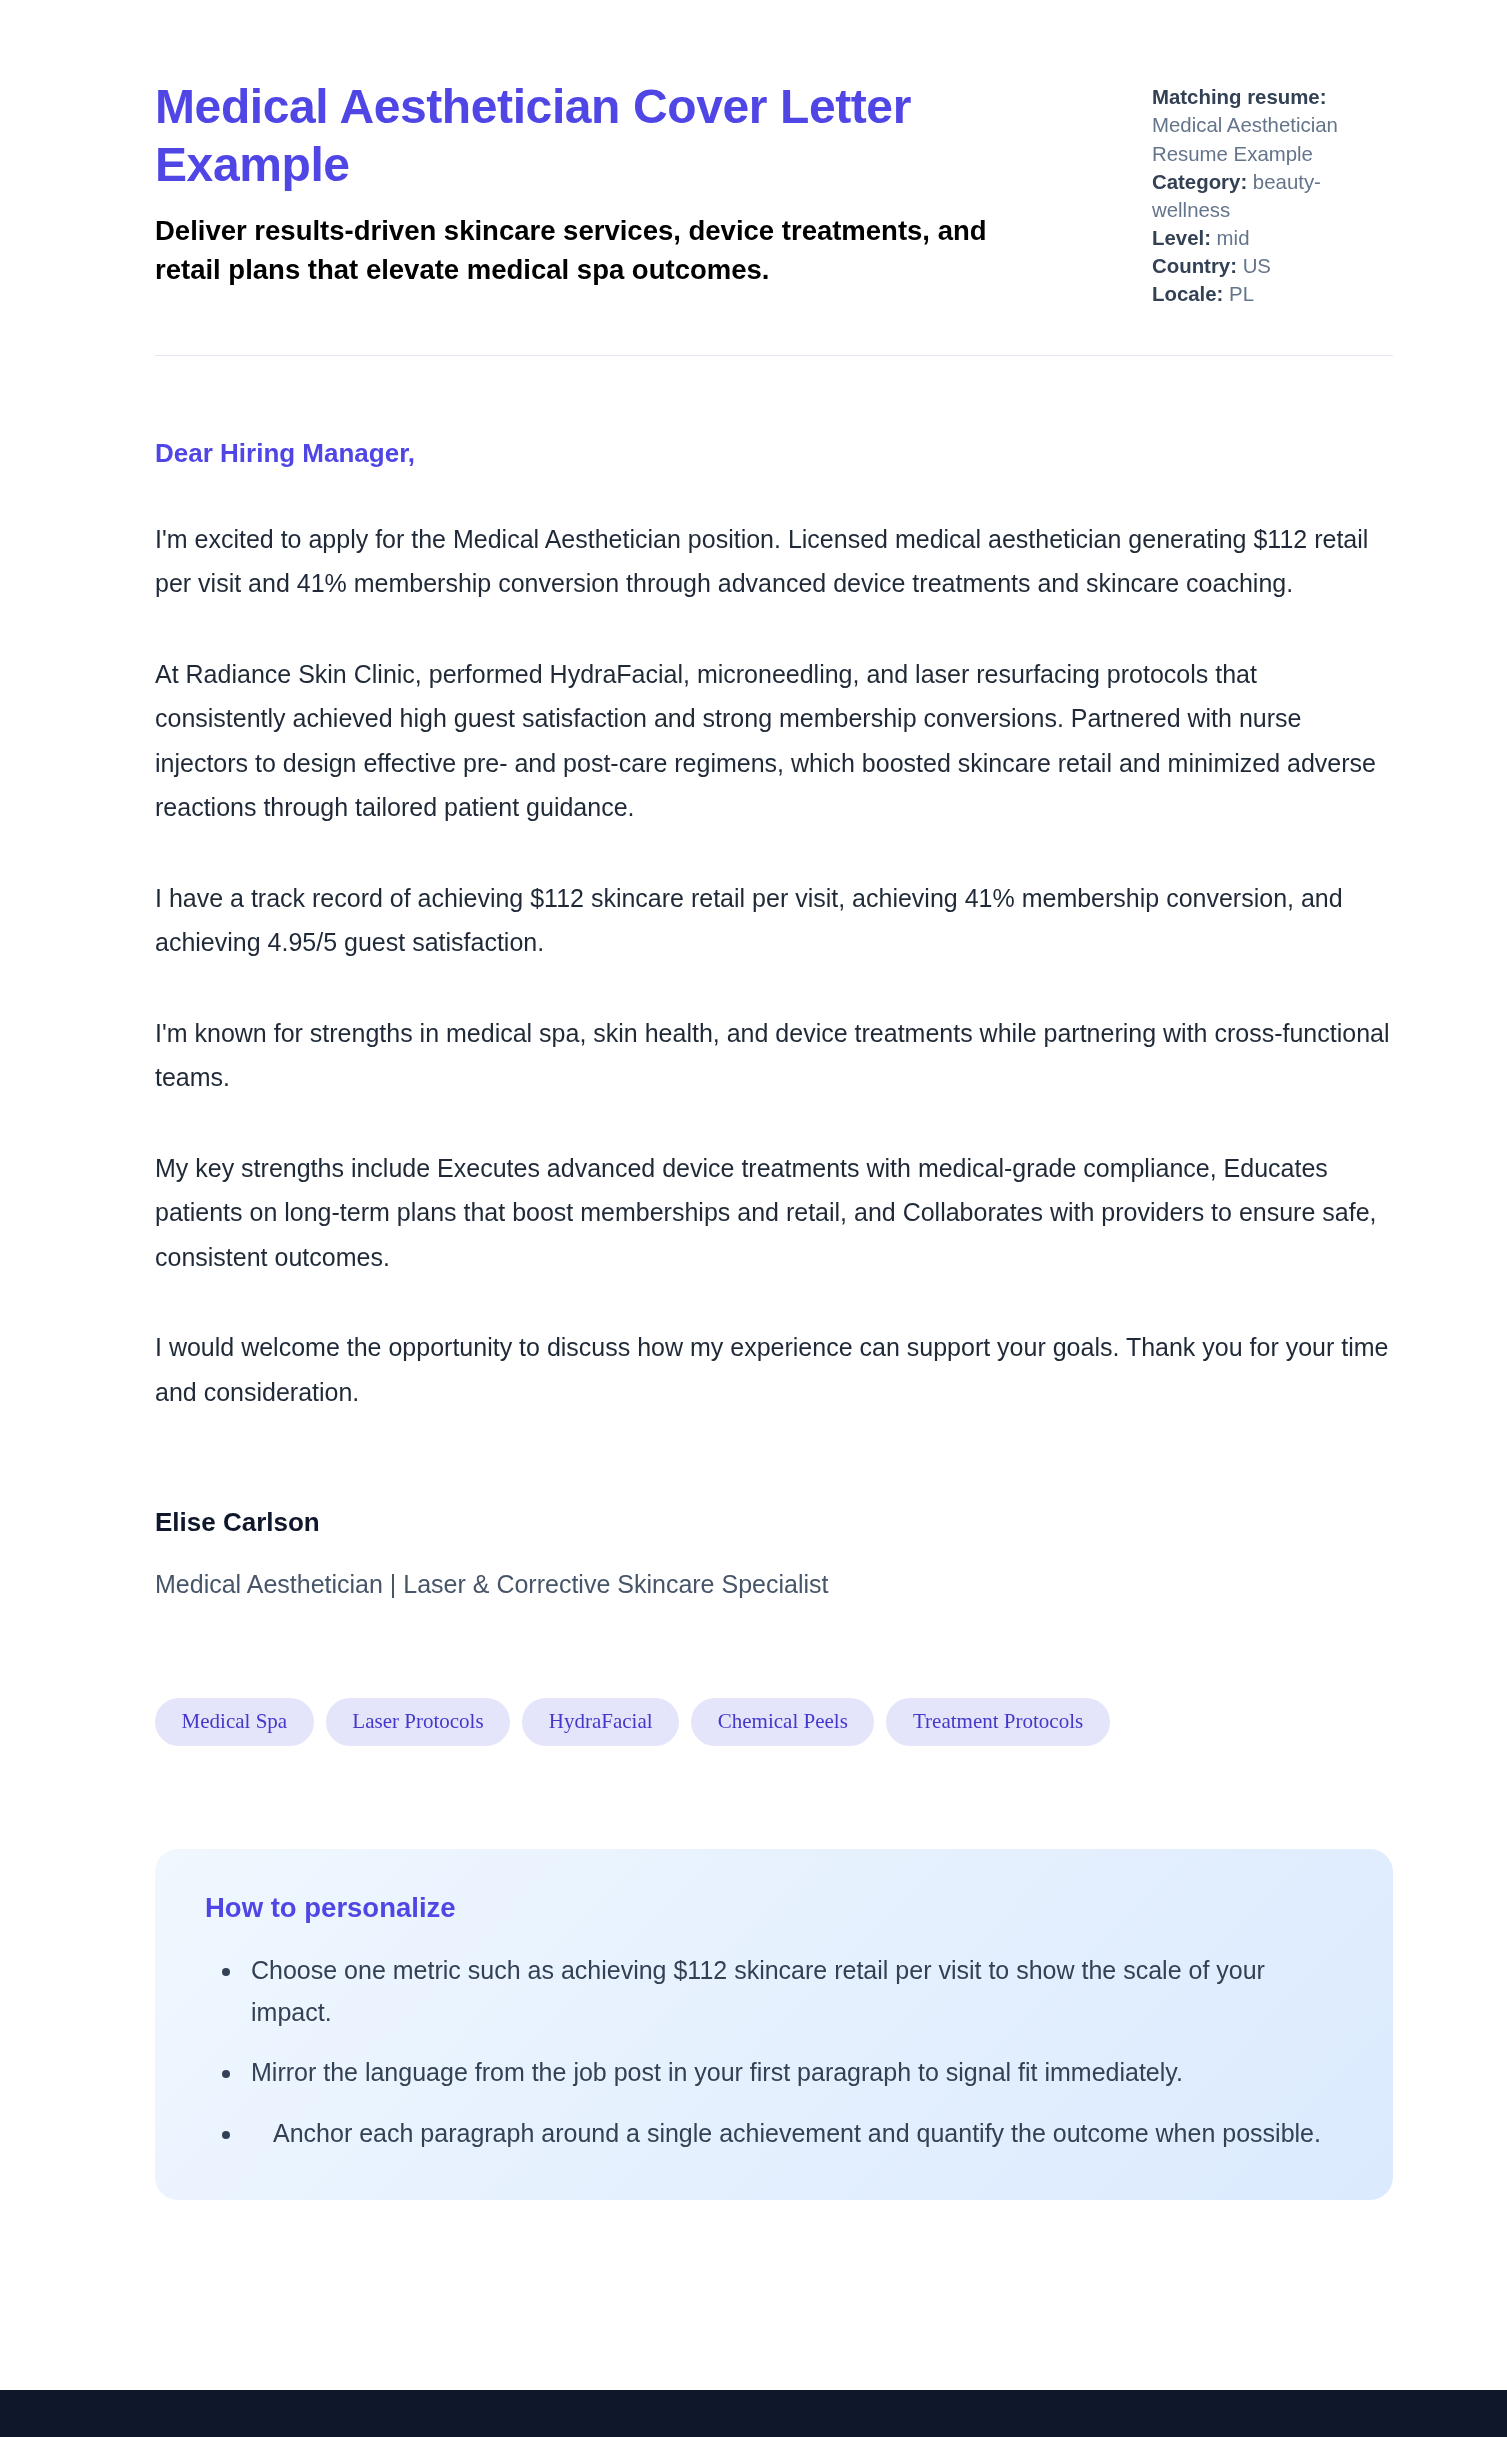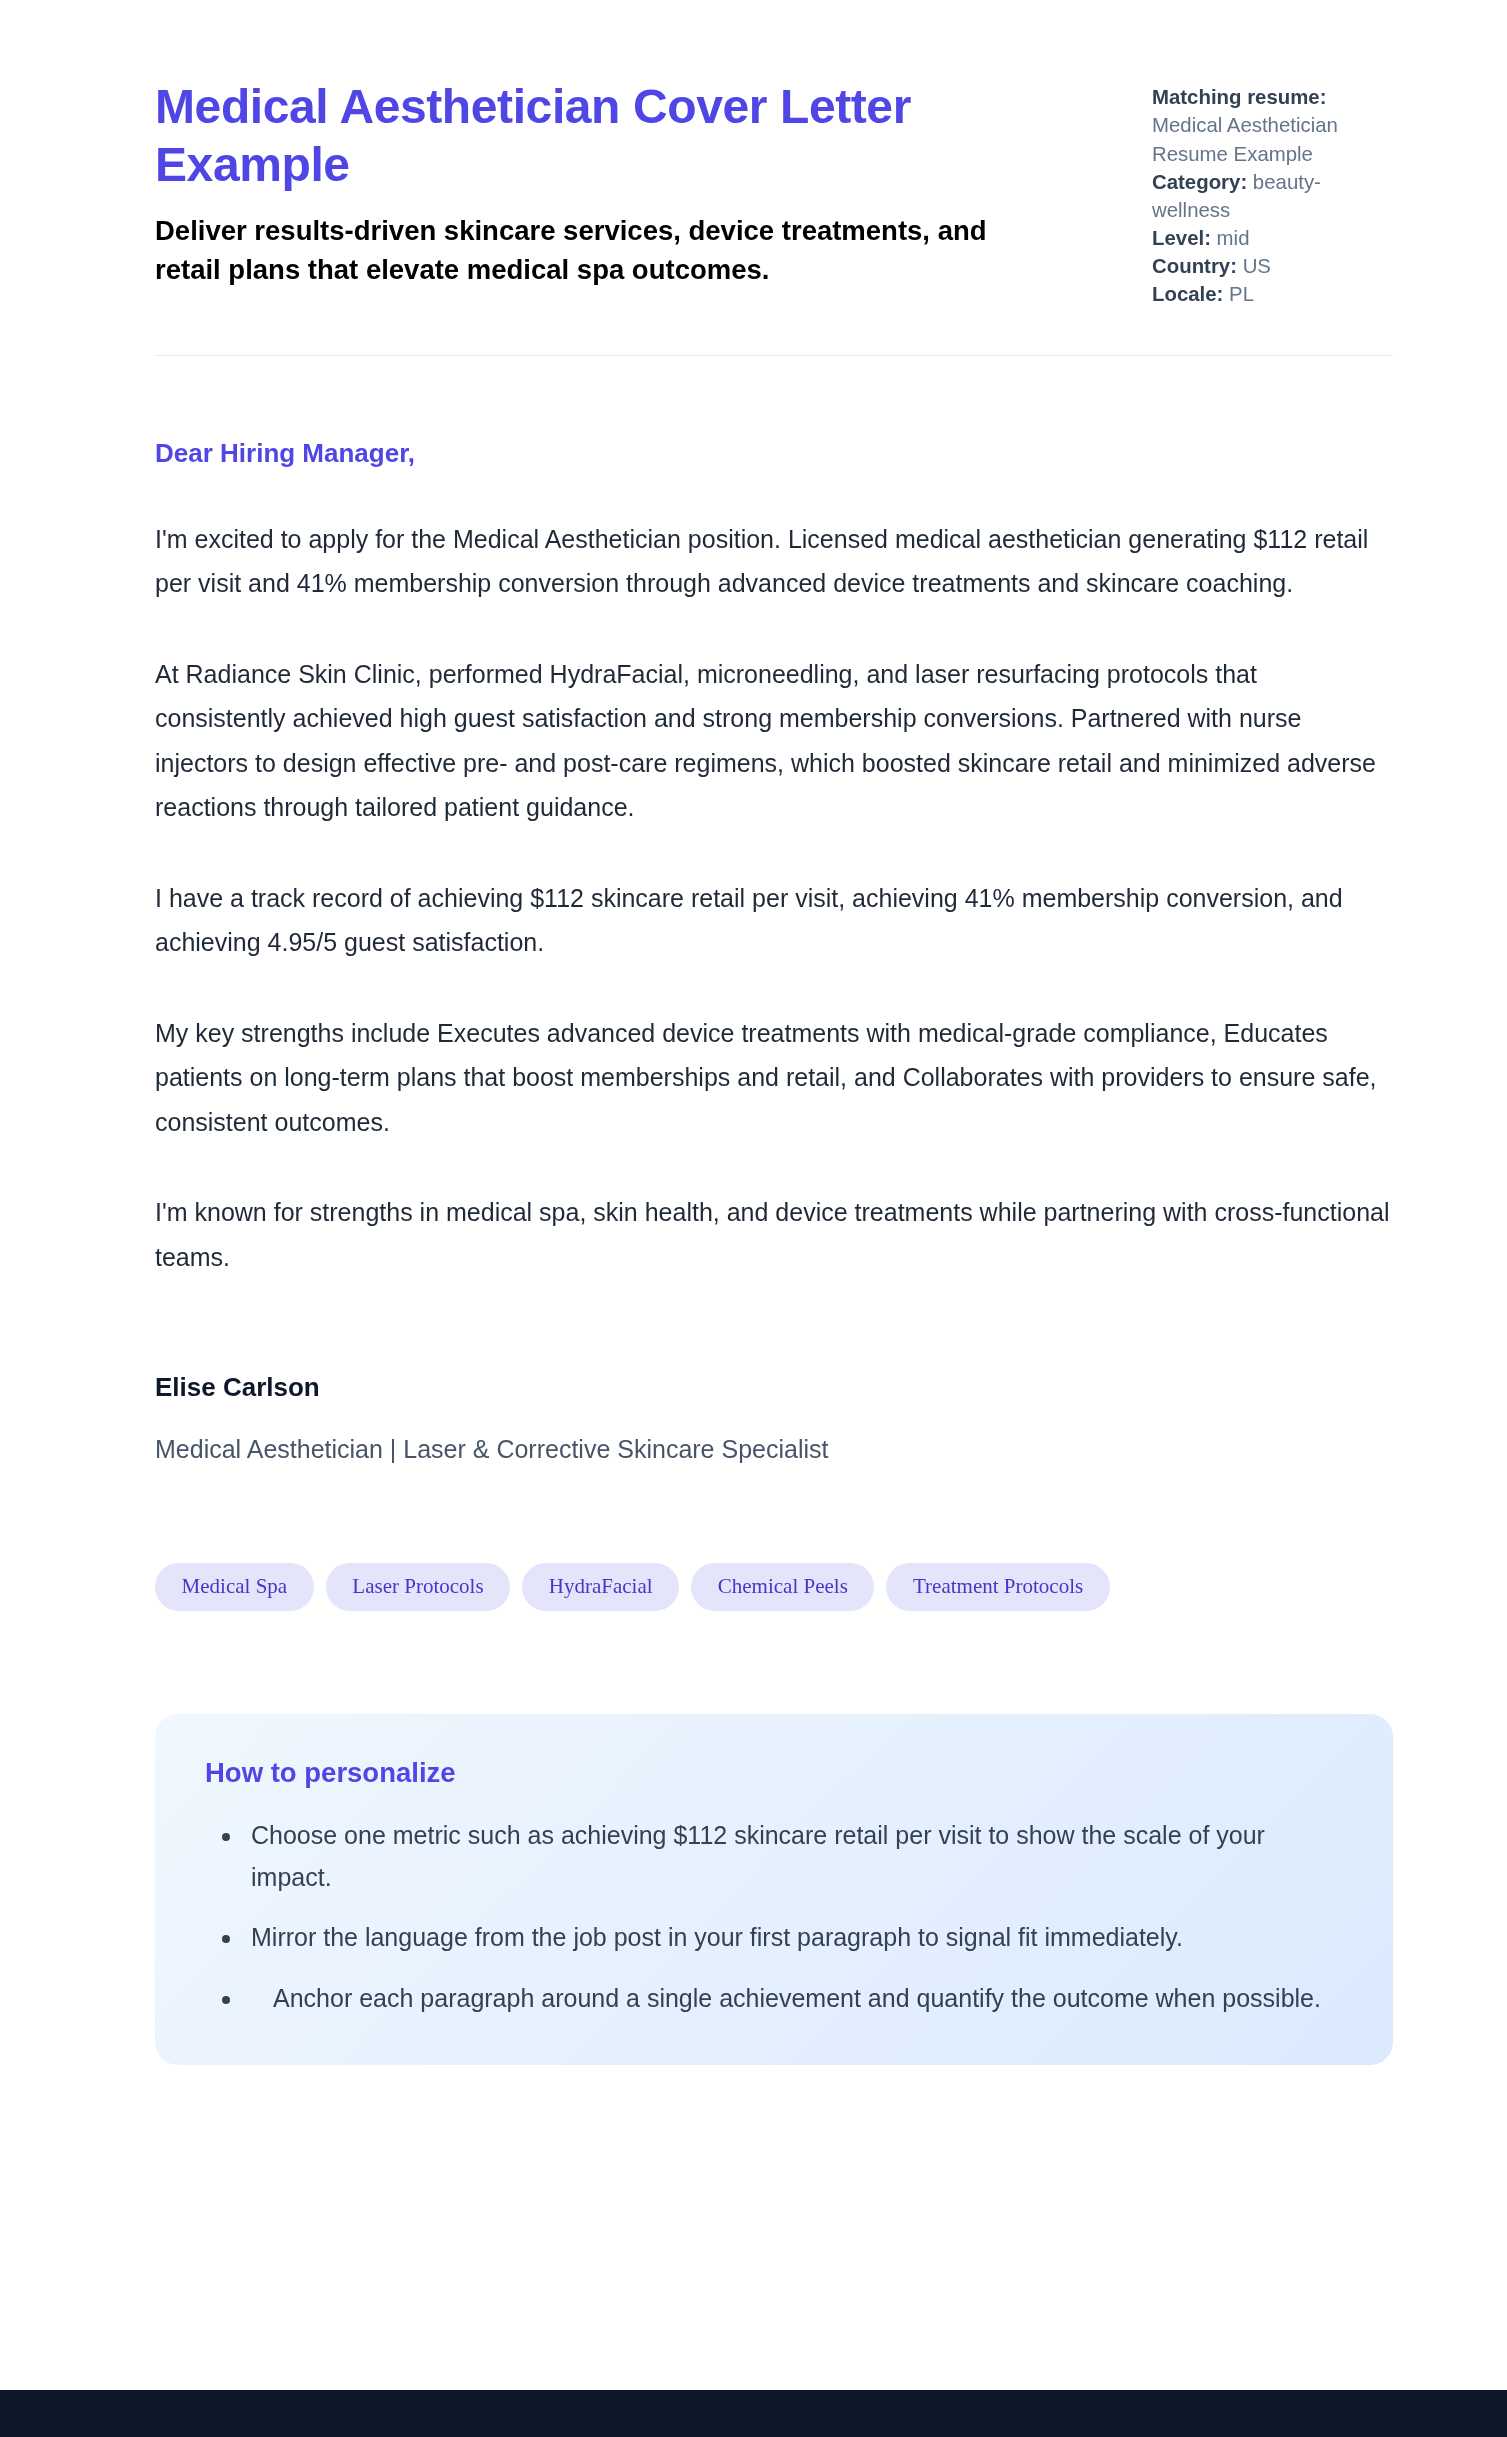--- a/index.html
+++ b/index.html
@@ -135,22 +135,23 @@
       </aside>
     </header>
 
     <hr class="divider">
 
     <section class="letter">
       <p class="salutation">Dear Hiring Manager,</p>
       <p class="body-paragraph">I'm excited to apply for the Medical Aesthetician position. Licensed medical aesthetician generating $112 retail per visit and 41% membership conversion through advanced device treatments and skincare coaching.</p>
       <p class="body-paragraph">At Radiance Skin Clinic, performed HydraFacial, microneedling, and laser resurfacing protocols that consistently achieved high guest satisfaction and strong membership conversions. Partnered with nurse injectors to design effective pre- and post-care regimens, which boosted skincare retail and minimized adverse reactions through tailored patient guidance.</p>
       <p class="body-paragraph">I have a track record of achieving $112 skincare retail per visit, achieving 41% membership conversion, and achieving 4.95/5 guest satisfaction.</p>
+      <p class="body-paragraph">I'm known for strengths in medical spa, skin health, and device treatments while partnering with cross-functional teams.</p>
       <p class="body-paragraph">My key strengths include Executes advanced device treatments with medical-grade compliance, Educates patients on long-term plans that boost memberships and retail, and Collaborates with providers to ensure safe, consistent outcomes.</p>
-      <p class="body-paragraph">I'm known for strengths in medical spa, skin health, and device treatments while partnering with cross-functional teams.</p>
+      <p class="body-paragraph">I would welcome the opportunity to discuss how my experience can support your goals. Thank you for your time and consideration.</p>
       <p class="signature-name">Elise Carlson</p>
       <p class="signature-role">Medical Aesthetician | Laser &amp; Corrective Skincare Specialist</p>
     </section>
 
     <div class="tags">
       <span class="tag">Medical Spa</span>
       <span class="tag">Laser Protocols</span>
       <span class="tag">HydraFacial</span>
       <span class="tag">Chemical Peels</span>
       <span class="tag">Treatment Protocols</span>

